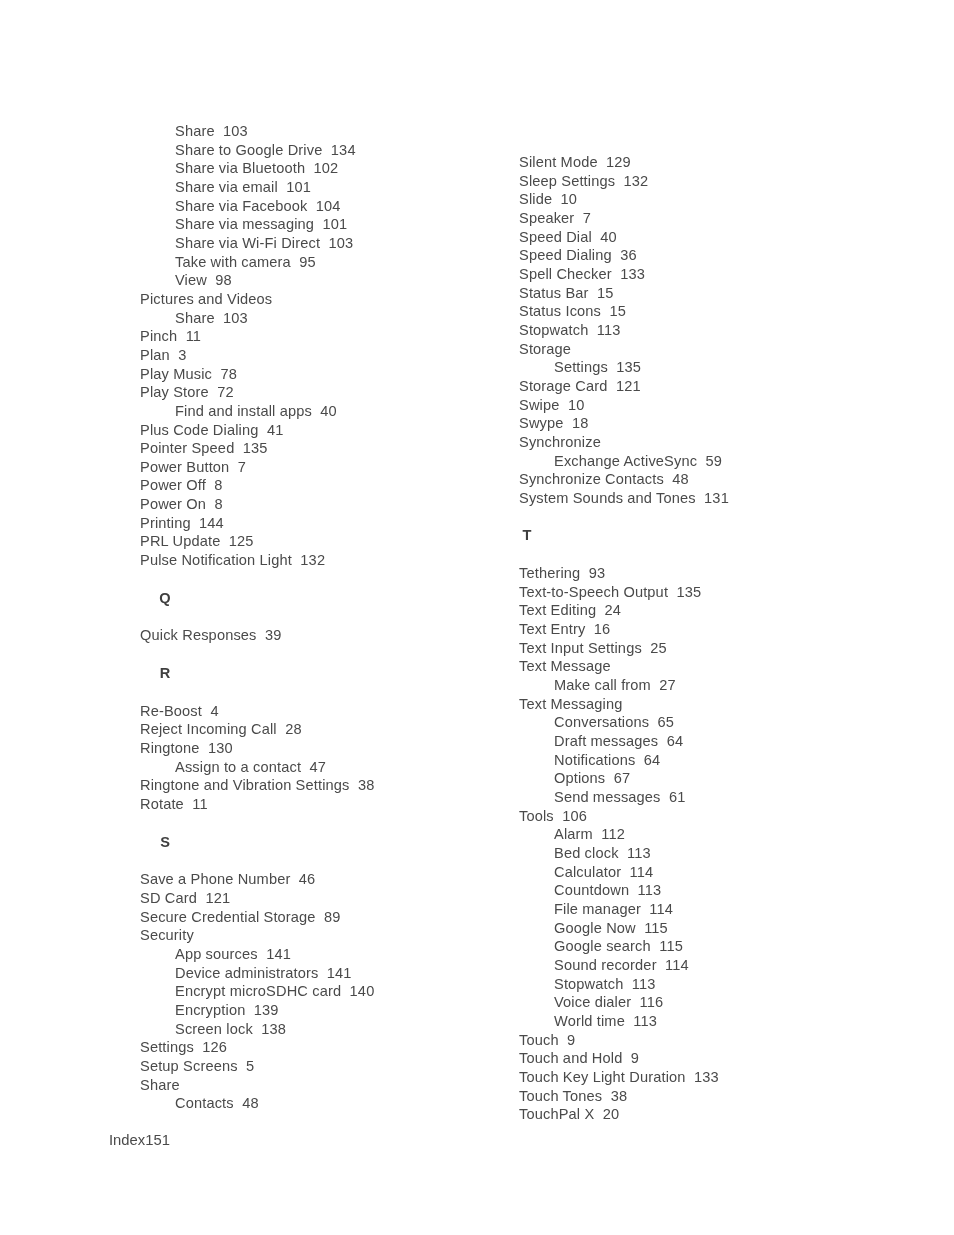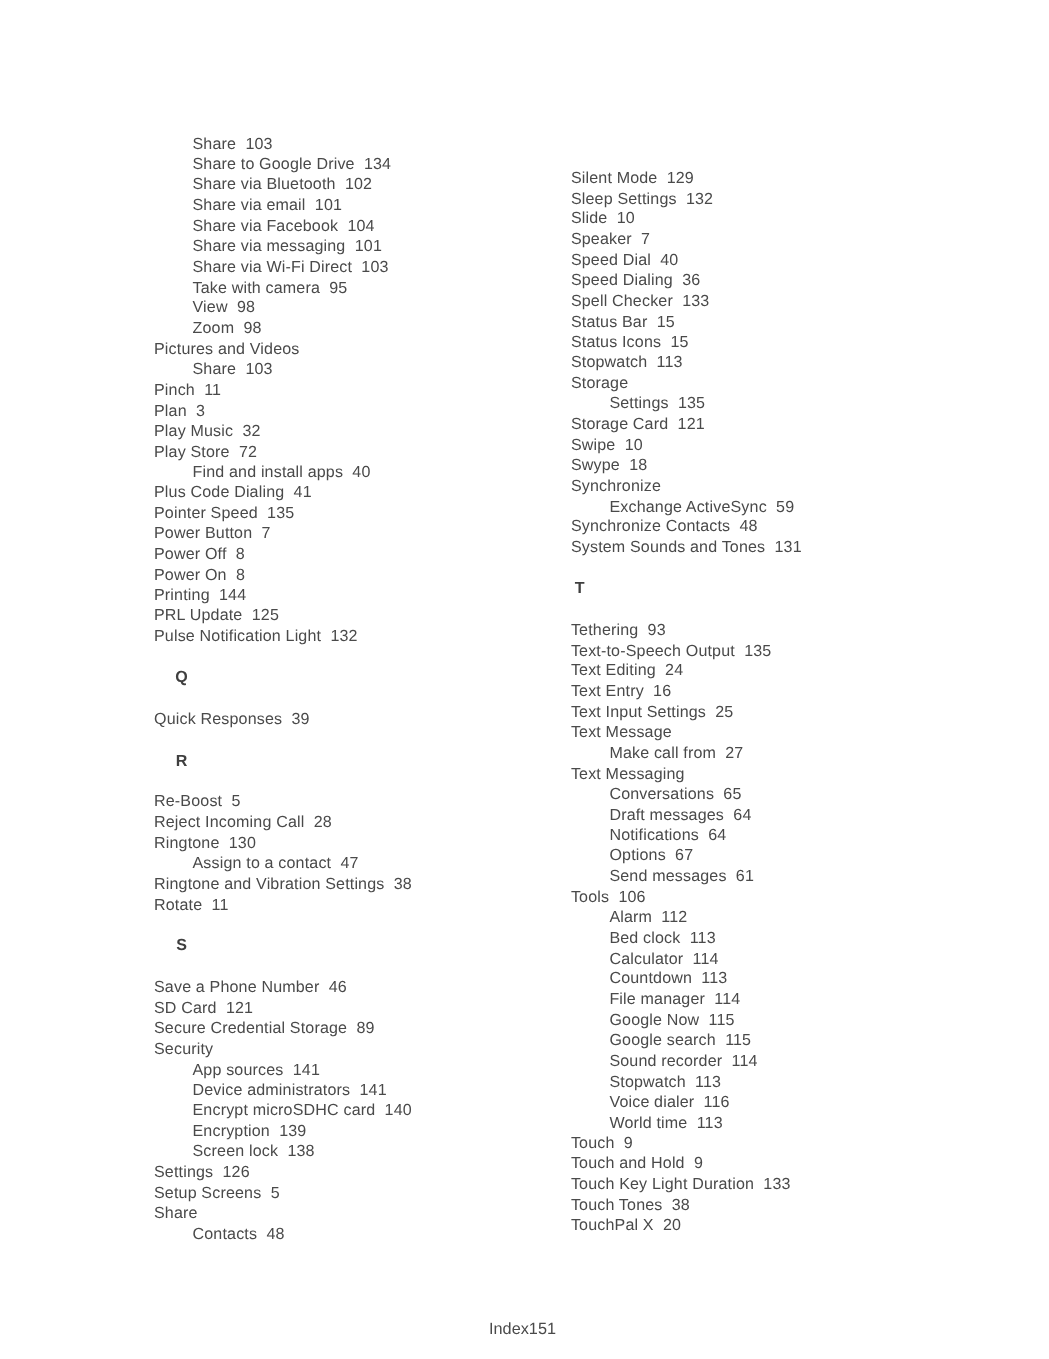--- a/index.html
+++ b/index.html
@@ -56,24 +56,24 @@
   }
   .col-right .section-letter {
     margin-left: -157px;
   }
   .spacer-before { height: 19px; }
   .spacer-after  { height: 19px; }
 
   .footer {
     position: absolute;
     left: 109px;
-    top: 1201px;
+    top: 1132px;
     width: 732px;
     display: flex;
-    justify-content: center;
+    justify-content: flex-start;
     align-items: baseline;
     font-size: 14.8px;
     color: #4a4a4a;
   }
 </style>
 </head>
 <body>
 
 <div class="page">
 
@@ -81,44 +81,43 @@
     <div class="col col-left">
         <div class="entry lvl2">Share  103</div>
         <div class="entry lvl2">Share to Google Drive  134</div>
         <div class="entry lvl2">Share via Bluetooth  102</div>
         <div class="entry lvl2">Share via email  101</div>
         <div class="entry lvl2">Share via Facebook  104</div>
         <div class="entry lvl2">Share via messaging  101</div>
         <div class="entry lvl2">Share via Wi-Fi Direct  103</div>
         <div class="entry lvl2">Take with camera  95</div>
         <div class="entry lvl2">View  98</div>
-        <div class="entry lvl2">Zoom  98</div>
         <div class="entry lvl1">Pictures and Videos</div>
         <div class="entry lvl2">Share  103</div>
         <div class="entry lvl1">Pinch  11</div>
         <div class="entry lvl1">Plan  3</div>
-        <div class="entry lvl1">Play Music  32</div>
+        <div class="entry lvl1">Play Music  78</div>
         <div class="entry lvl1">Play Store  72</div>
         <div class="entry lvl2">Find and install apps  40</div>
         <div class="entry lvl1">Plus Code Dialing  41</div>
         <div class="entry lvl1">Pointer Speed  135</div>
         <div class="entry lvl1">Power Button  7</div>
         <div class="entry lvl1">Power Off  8</div>
         <div class="entry lvl1">Power On  8</div>
         <div class="entry lvl1">Printing  144</div>
         <div class="entry lvl1">PRL Update  125</div>
         <div class="entry lvl1">Pulse Notification Light  132</div>
         <div class="spacer-before"></div>
         <div class="section-letter">Q</div>
         <div class="spacer-after"></div>
         <div class="entry lvl1">Quick Responses  39</div>
         <div class="spacer-before"></div>
         <div class="section-letter">R</div>
         <div class="spacer-after"></div>
-        <div class="entry lvl1">Re-Boost  5</div>
+        <div class="entry lvl1">Re-Boost  4</div>
         <div class="entry lvl1">Reject Incoming Call  28</div>
         <div class="entry lvl1">Ringtone  130</div>
         <div class="entry lvl2">Assign to a contact  47</div>
         <div class="entry lvl1">Ringtone and Vibration Settings  38</div>
         <div class="entry lvl1">Rotate  11</div>
         <div class="spacer-before"></div>
         <div class="section-letter">S</div>
         <div class="spacer-after"></div>
         <div class="entry lvl1">Save a Phone Number  46</div>
         <div class="entry lvl1">SD Card  121</div>

